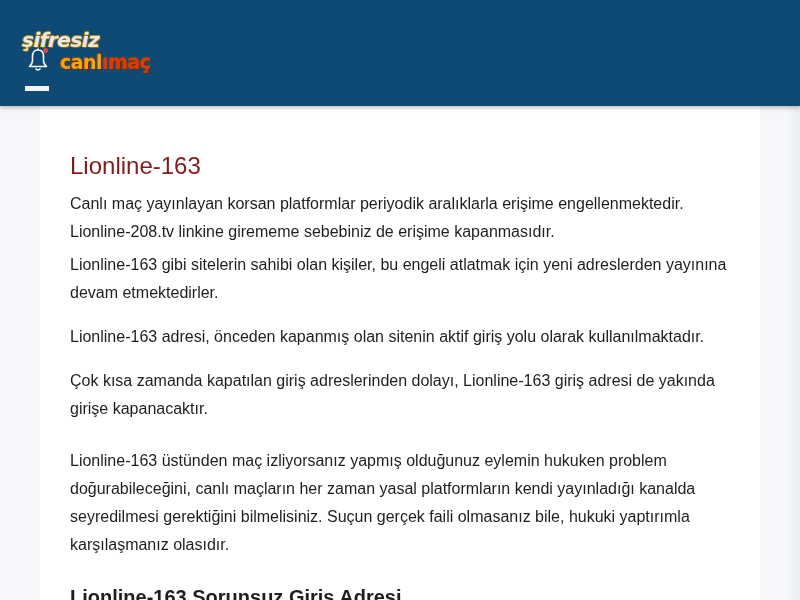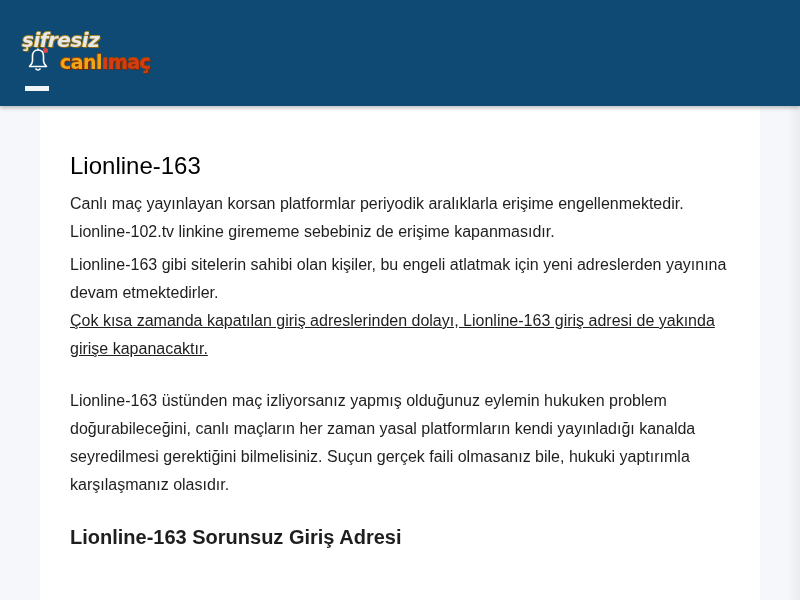--- a/index.html
+++ b/index.html
@@ -49,21 +49,21 @@
   }
   .card {
     position: absolute; left: 40px; top: 106px; width: 720px; height: 494px;
     background: #ffffff;
   }
   .content {
     position: absolute; left: 70px; top: 150px; width: 670px;
   }
   h1.title {
     margin: 0; font-weight: normal; font-size: 24px; line-height: 32px;
-    color: #000000;
+    color: #7f1d1d;
   }
   p.para {
     margin: 0; font-size: 16px; line-height: 28px; color: #1e1e1e;
   }
   h2.sub {
     margin: 0; font-size: 20px; font-weight: bold; line-height: 28px; color: #1e1e1e;
   }
   .right-edge {
     position: absolute; left: 788px; top: 106px; width: 12px; height: 494px;
     background: linear-gradient(to right, #f5f7fa, #e9ecf0);
@@ -84,18 +84,19 @@
   </svg>
   <div class="bell-dot"></div>
   <div class="menu-bar"></div>
 </div>
 
 <div class="card"></div>
 <div class="right-edge"></div>
 
 <div class="content">
   <h1 class="title">Lionline-163</h1>
-  <p class="para" style="margin-top:8px;">Canlı maç yayınlayan korsan platformlar periyodik aralıklarla erişime engellenmektedir. Lionline-102.tv linkine girememe sebebiniz de erişime kapanmasıdır.</p>
+  <p class="para" style="margin-top:8px;">Canlı maç yayınlayan korsan platformlar periyodik aralıklarla erişime engellenmektedir. Lionline-208.tv linkine girememe sebebiniz de erişime kapanmasıdır.</p>
   <p class="para" style="margin-top:5px;">Lionline-163 gibi sitelerin sahibi olan kişiler, bu engeli atlatmak için yeni adreslerden yayınına devam etmektedirler.</p>
-  <p class="para" style="text-decoration:underline;">Çok kısa zamanda kapatılan giriş adreslerinden dolayı, Lionline-163 giriş adresi de yakında girişe kapanacaktır.</p>
+  <p class="para" style="margin-top:16px;">Lionline-163 adresi, önceden kapanmış olan sitenin aktif giriş yolu olarak kullanılmaktadır.</p>
+  <p class="para" style="margin-top:16px;">Çok kısa zamanda kapatılan giriş adreslerinden dolayı, Lionline-163 giriş adresi de yakında girişe kapanacaktır.</p>
   <p class="para" style="margin-top:24px;">Lionline-163 üstünden maç izliyorsanız yapmış olduğunuz eylemin hukuken problem doğurabileceğini, canlı maçların her zaman yasal platformların kendi yayınladığı kanalda seyredilmesi gerektiğini bilmelisiniz. Suçun gerçek faili olmasanız bile, hukuki yaptırımla karşılaşmanız olasıdır.</p>
   <h2 class="sub" style="margin-top:24px;">Lionline-163 Sorunsuz Giriş Adresi</h2>
 </div>
 
 </body></html>

